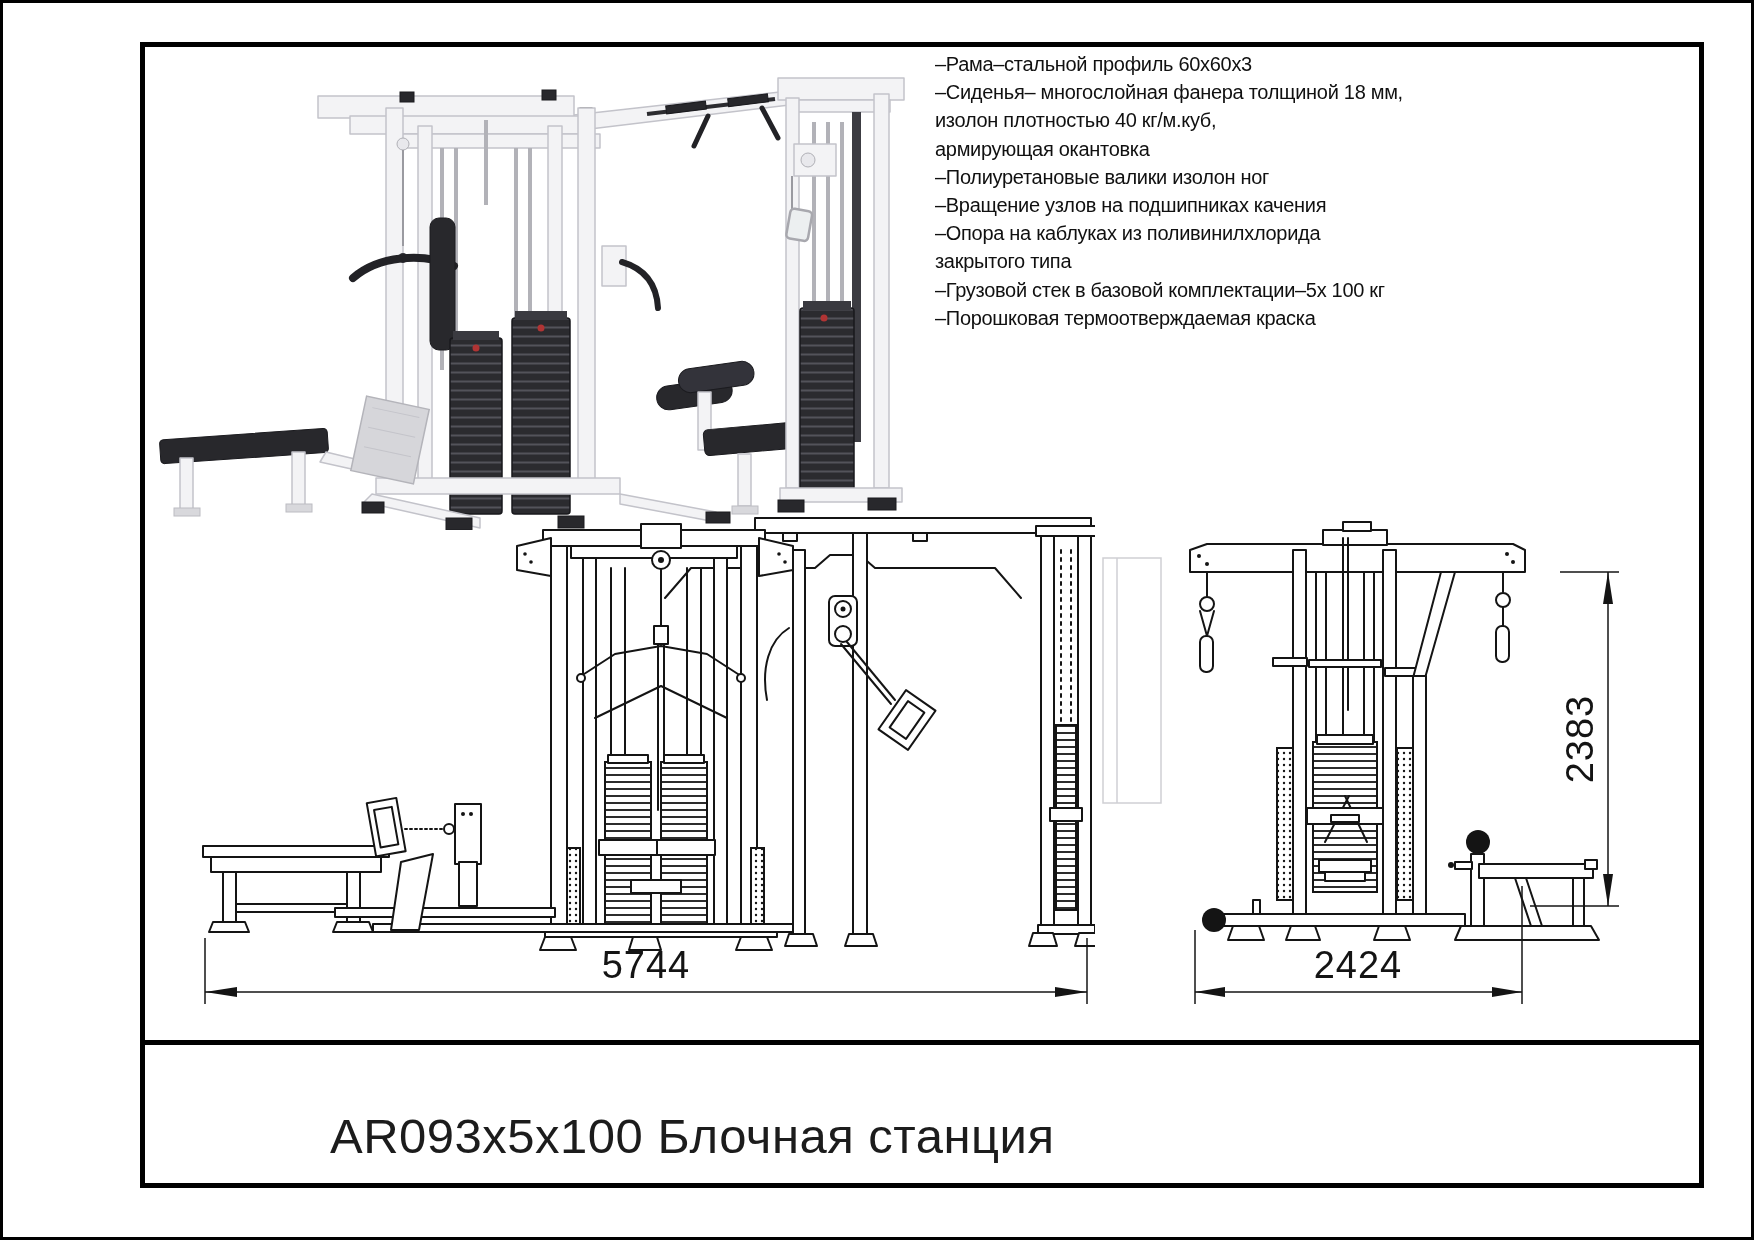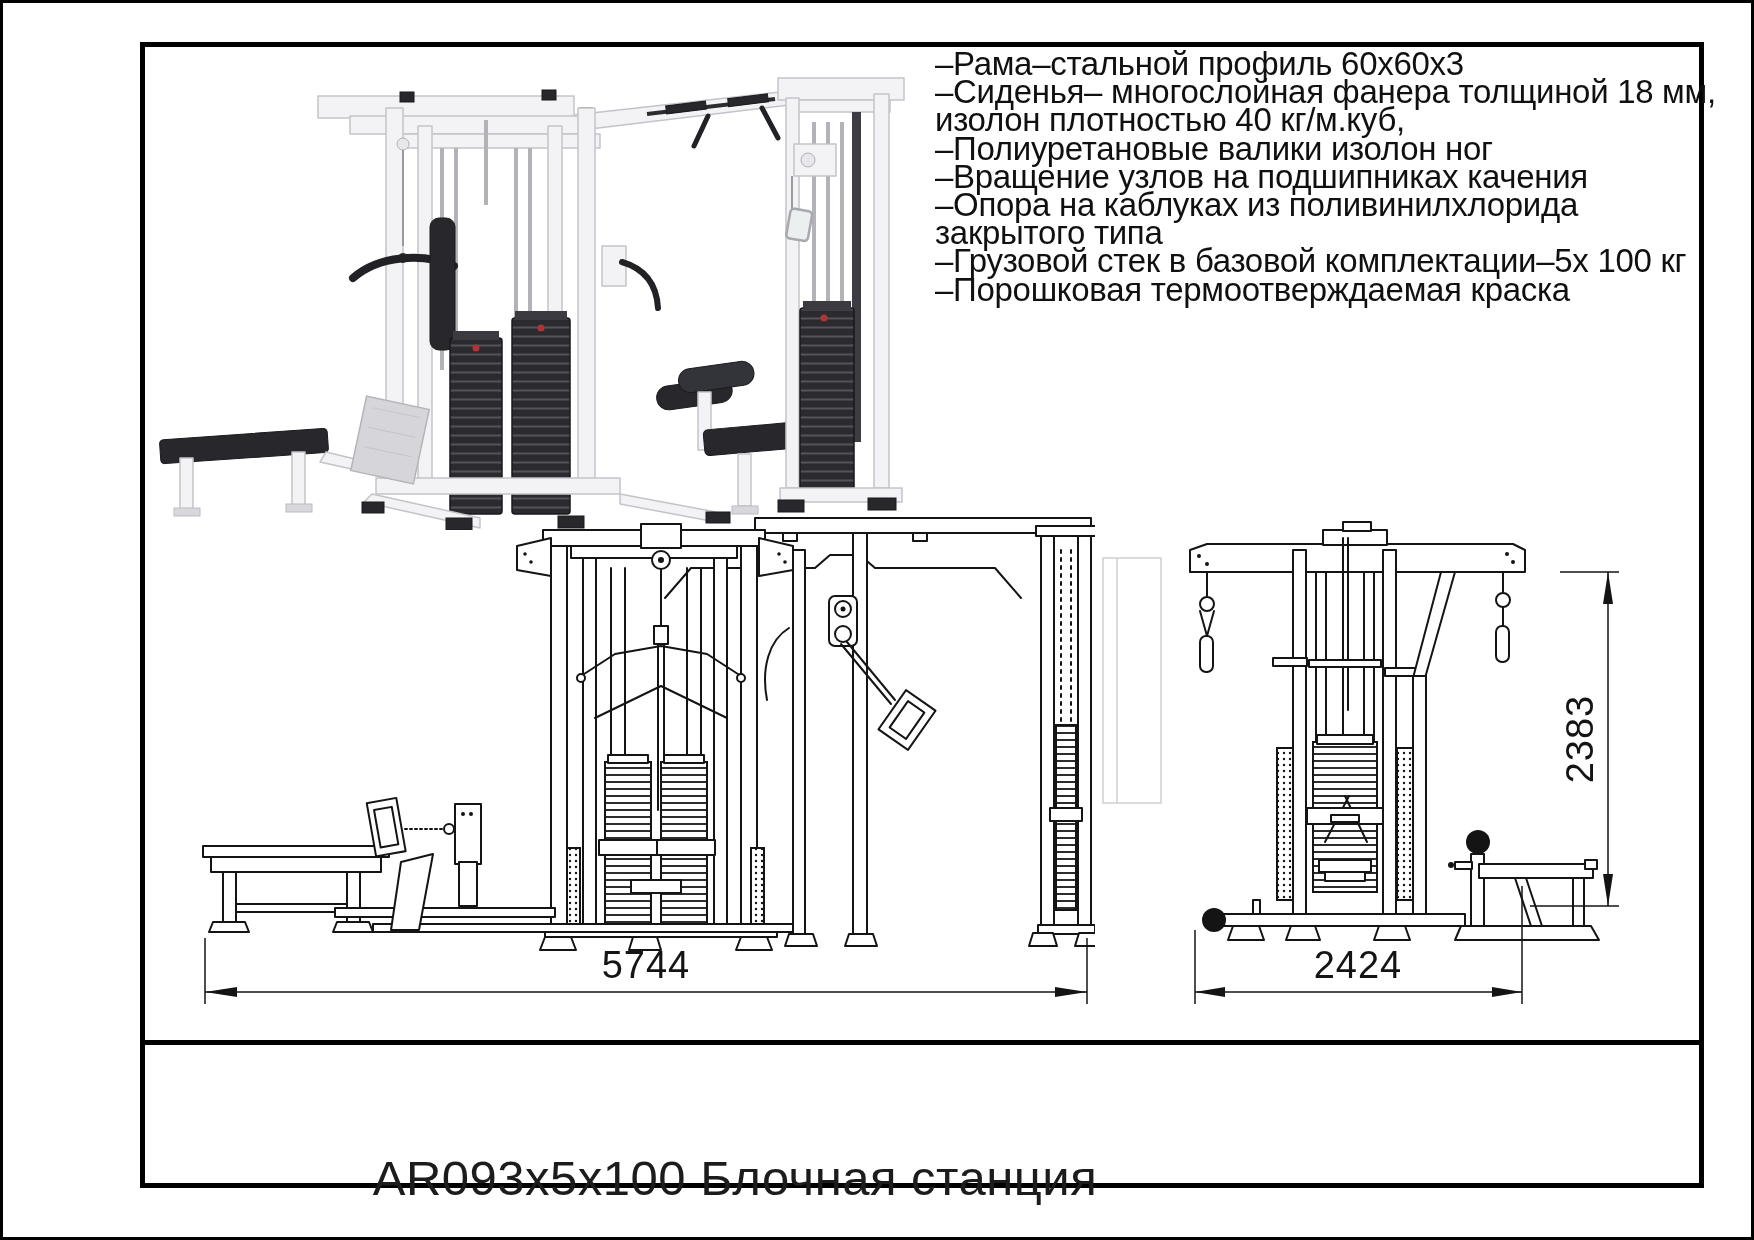--- a/index.html
+++ b/index.html
@@ -2,23 +2,23 @@
 <html><head>
 <meta charset="utf-8">
 <style>
   html,body{margin:0;padding:0;background:#fff;}
   .page{position:relative;width:1754px;height:1240px;background:#ffffff;
         font-family:"Liberation Sans",sans-serif;color:#111;overflow:hidden;}
   .outer-frame{position:absolute;left:0;top:0;right:0;bottom:0;border:3px solid #000;}
   .inner-frame{position:absolute;left:140px;top:42px;width:1564px;height:1146px;
                border:5px solid #000;box-sizing:border-box;}
   .title-divider{position:absolute;left:140px;top:1040px;width:1564px;height:5px;background:#000;}
-  .title-text{position:absolute;left:330px;top:1150px;width:810px;text-align:center;
+  .title-text{position:absolute;left:330px;top:1108px;width:810px;text-align:left;
               font-size:49px;letter-spacing:.5px;color:#1c1c1c;white-space:nowrap;}
-  .specs{position:absolute;left:935px;top:50px;width:625px;font-size:33px;
+  .specs{position:absolute;left:935px;top:50px;width:625px;font-size:20px;
          line-height:28.2px;letter-spacing:-0.3px;color:#101010;}
   .spec-line{white-space:nowrap;}
   .render-svg{position:absolute;left:150px;top:50px;}
   .front-svg{position:absolute;left:195px;top:510px;}
   .side-svg{position:absolute;left:1095px;top:510px;}
 
   
   .w{fill:#ffffff;stroke:#141414;stroke-width:2;stroke-linejoin:round;}
   .k{fill:none;stroke:#141414;stroke-width:2;stroke-linecap:round;stroke-linejoin:round;}
   .kb{fill:#141414;stroke:none;}
@@ -188,20 +188,21 @@
       <rect class="fr" x="630" y="438" width="122" height="14"></rect>
       <rect class="dk" x="628" y="450" width="26" height="12"></rect>
       <rect class="dk" x="718" y="448" width="28" height="12"></rect>
     </g>
   </svg>
 
   <div class="specs">
     <div class="spec-line">–Рама–стальной профиль 60х60х3</div>
     <div class="spec-line">–Сиденья– многослойная фанера толщиной 18 мм,</div>
     <div class="spec-line">изолон плотностью 40 кг/м.куб,</div>
+    <div class="spec-line">армирующая окантовка</div>
     <div class="spec-line">–Полиуретановые валики изолон ног</div>
     <div class="spec-line">–Вращение узлов на подшипниках качения</div>
     <div class="spec-line">–Опора на каблуках из поливинилхлорида</div>
     <div class="spec-line">закрытого типа</div>
     <div class="spec-line">–Грузовой стек в базовой комплектации–5х 100 кг</div>
     <div class="spec-line">–Порошковая термоотверждаемая краска</div>
   </div>
 
   <svg class="front-svg" width="900" height="520" viewBox="0 0 900 520">
 

